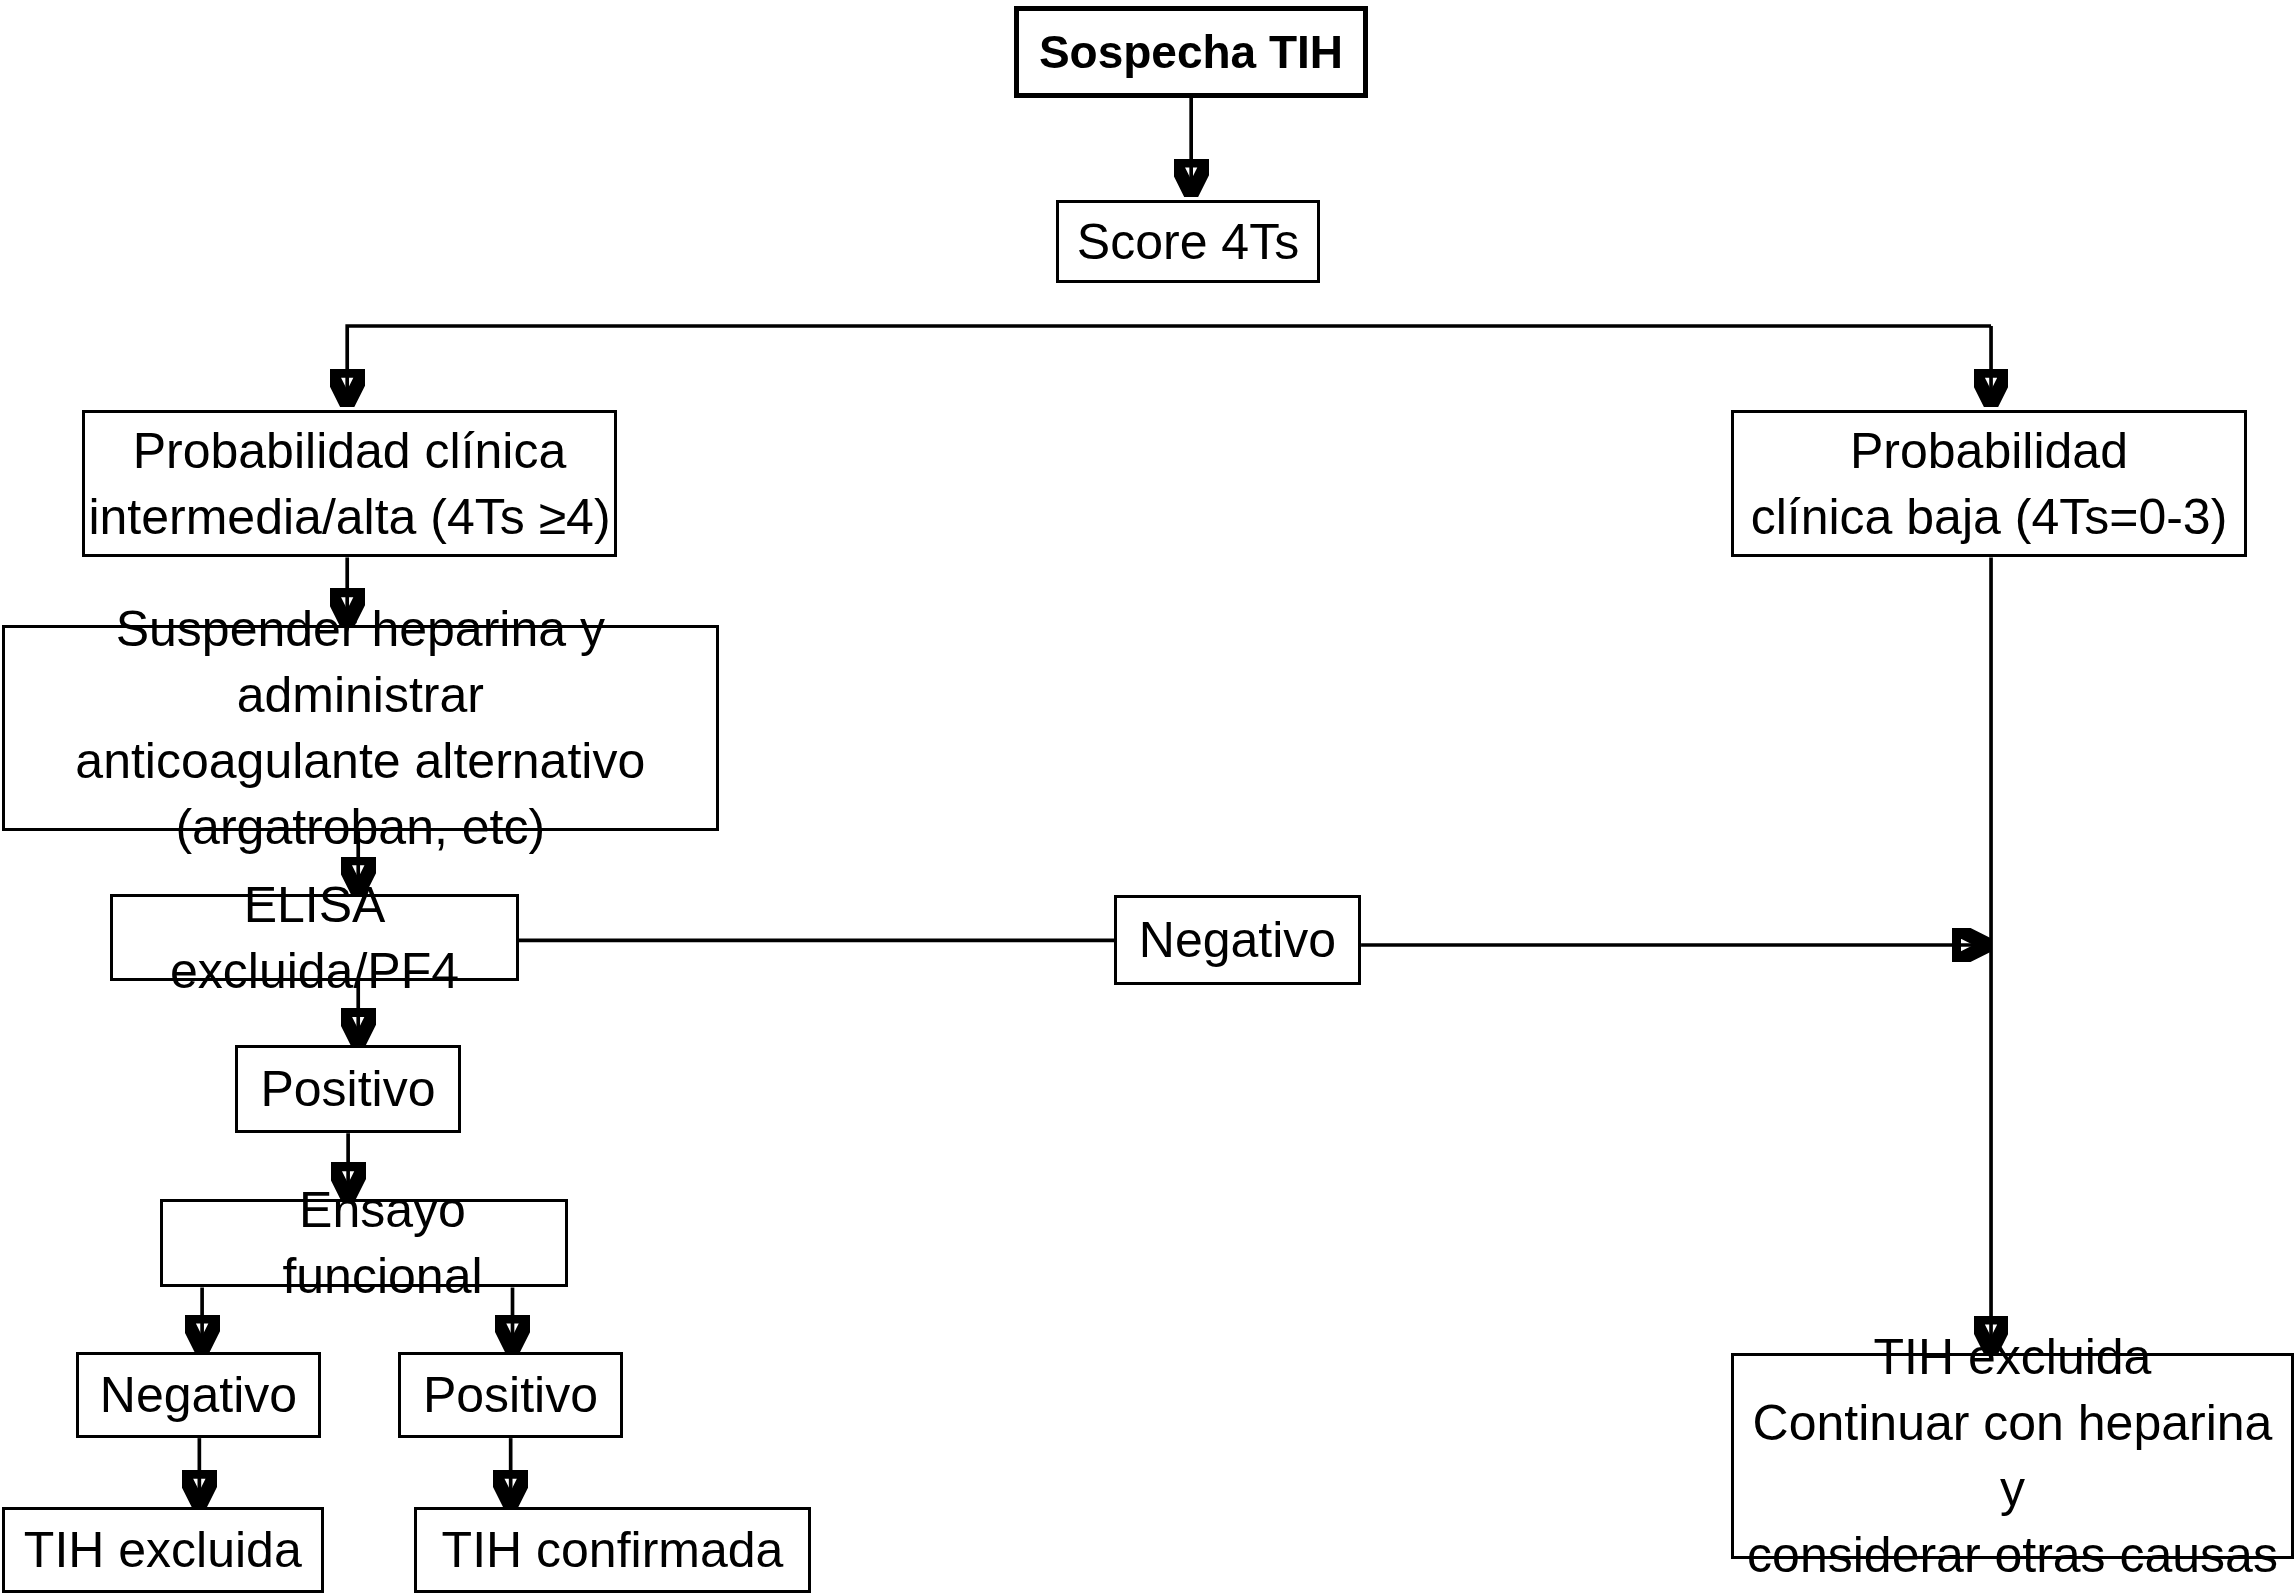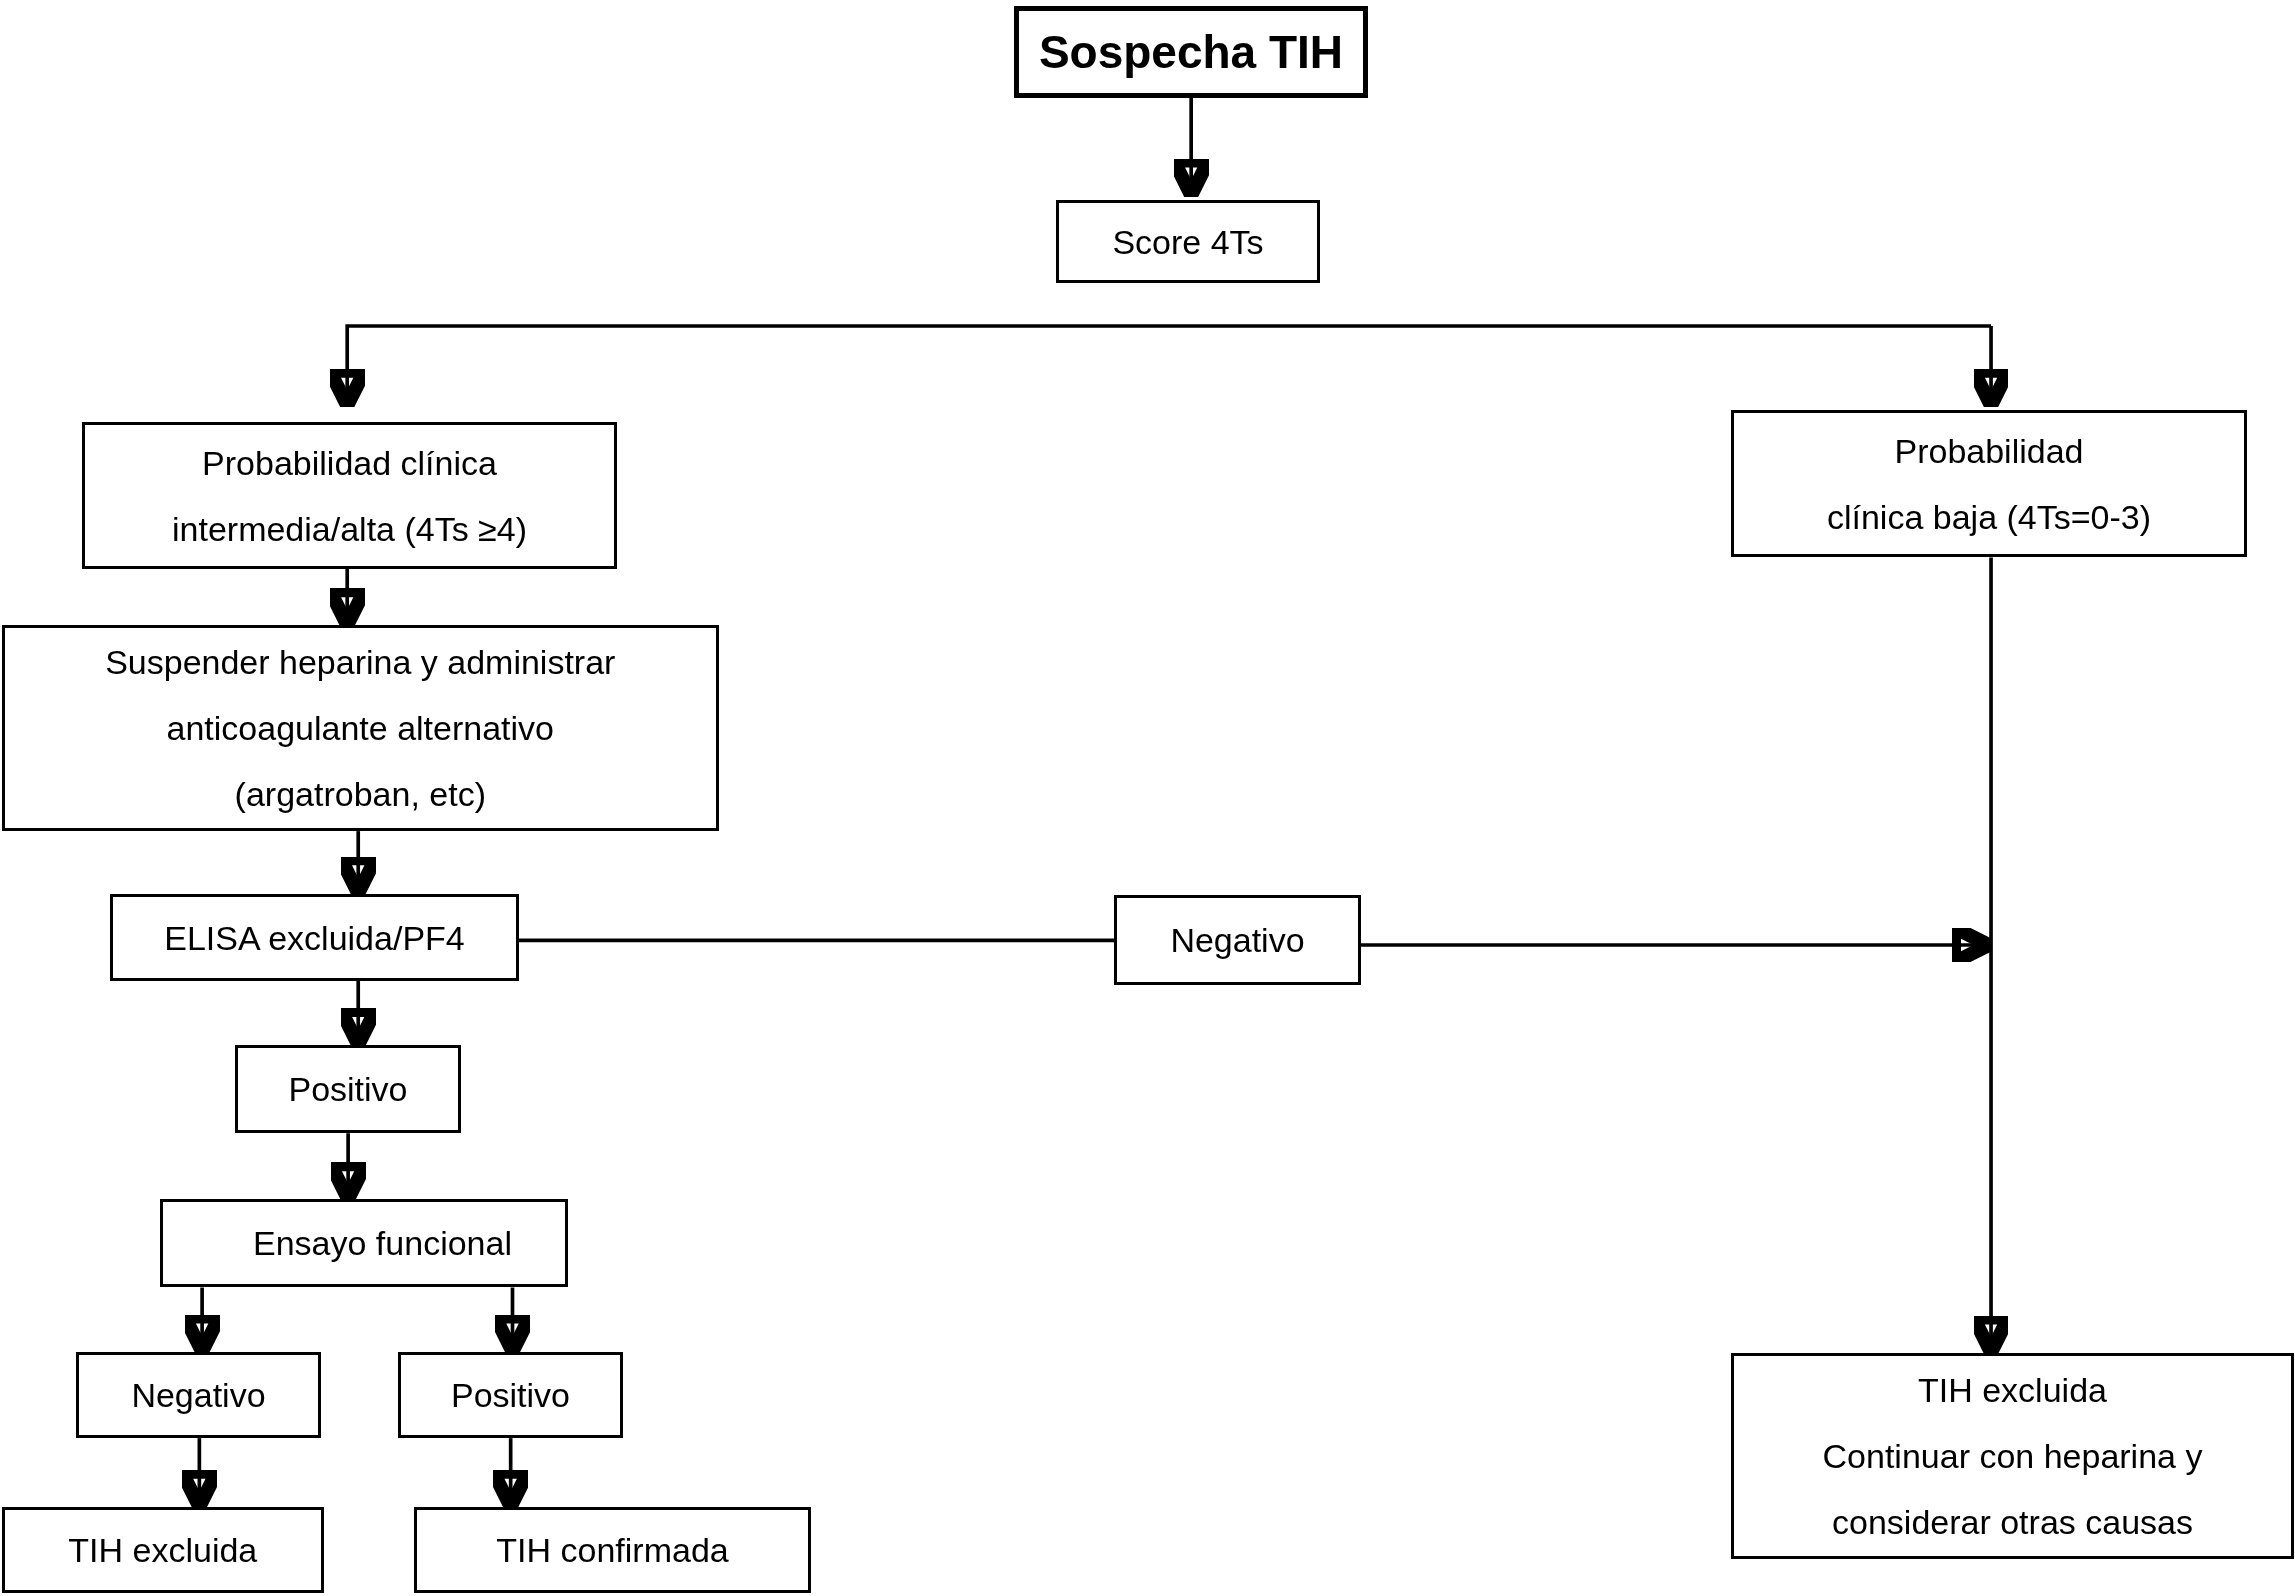--- a/index.html
+++ b/index.html
@@ -30,21 +30,21 @@
   .node {
     position: absolute;
     box-sizing: border-box;
     border: 3.7px solid #000000;
     background: #ffffff;
     display: flex;
     align-items: center;
     justify-content: center;
     text-align: center;
     white-space: pre-line;
-    font-size: 34px;
+    font-size: 50px;
     line-height: 66px;
     letter-spacing: 0px;
   }
   .node.title {
     border-width: 5.5px;
     font-weight: bold;
     font-size: 46px;
   }
 </style>
 </head>
@@ -85,21 +85,21 @@
 
     <path d="M556,1566 V1635" marker-end="url(#arr)"></path>
 
     <path d="M2168,607 V1467" marker-end="url(#arr)"></path>
   </svg>
 
   <div class="node title" style="left:1014px; top:5.5px; width:354px; height:92px;">Sospecha TIH</div>
 
   <div class="node" style="left:1056px; top:200px; width:264px; height:83px;">Score 4Ts</div>
 
-  <div class="node" style="left:82px; top:410px; width:535px; height:147px;margin-top:12px;">Probabilidad clínica
+  <div class="node" style="left:82px; top:410px; width:535px; height:147px;">Probabilidad clínica
 intermedia/alta (4Ts ≥4)</div>
 
   <div class="node" style="left:1731px; top:410px; width:516px; height:147px;">Probabilidad
 clínica baja (4Ts=0-3)</div>
 
   <div class="node" style="left:1.8px; top:625px; width:717px; height:206px;">Suspender heparina y administrar
 anticoagulante alternativo
 (argatroban, etc)</div>
 
   <div class="node" style="left:110px; top:894px; width:409px; height:87px;">ELISA excluida/PF4</div>

